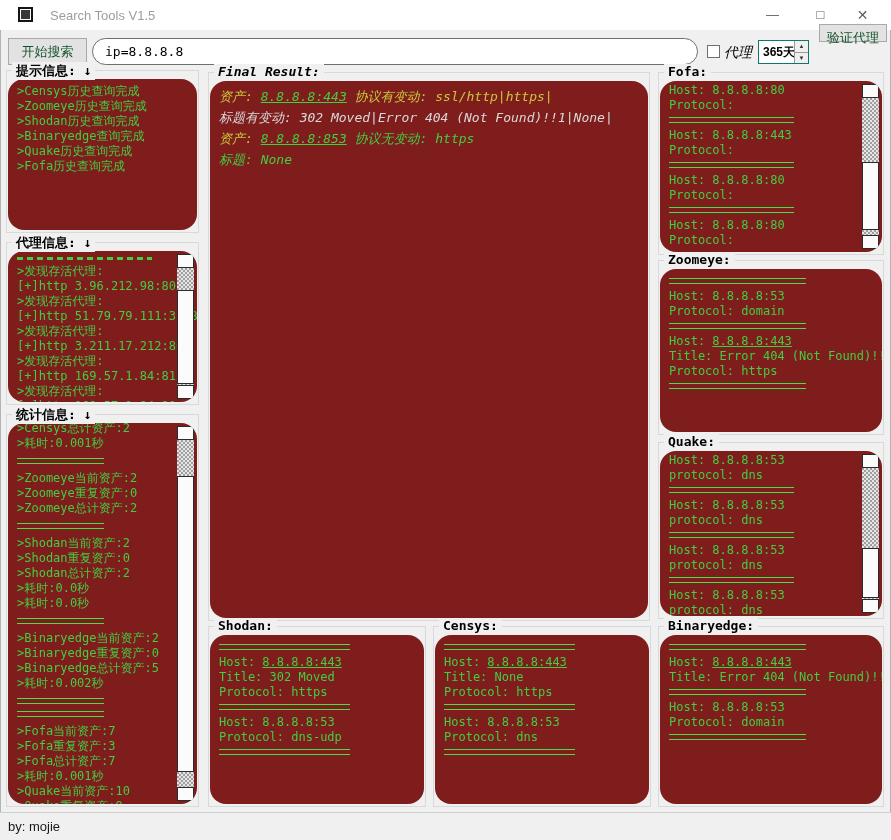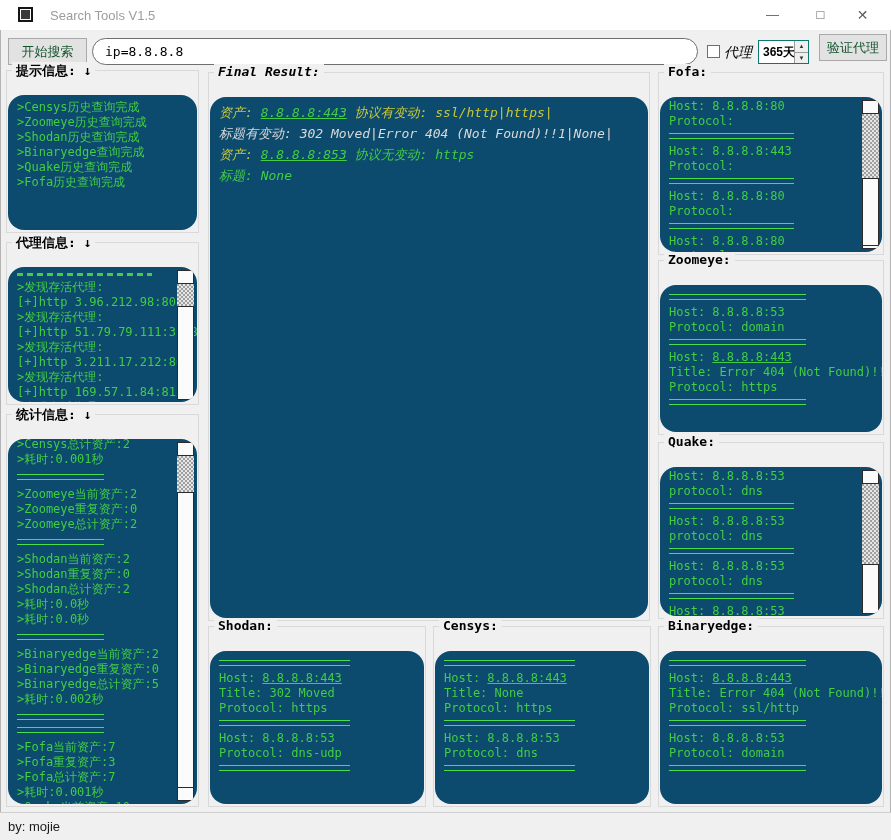--- a/index.html
+++ b/index.html
@@ -11,39 +11,39 @@
   
   .titlebar{position:absolute;top:0;left:0;right:0;height:30px;background:#ffffff;}
   .app-icon{position:absolute;left:18px;top:7px;width:15px;height:15px;background:#151515;}
   .app-icon::after{content:"";position:absolute;left:2px;top:2px;right:2px;bottom:2px;border:1px solid #fff;background:#3a3a3a;}
   .title-text{position:absolute;left:50px;top:8px;font-size:13px;color:#9d9d9d;}
   .win-btn{position:absolute;top:0;width:45px;height:30px;text-align:center;line-height:30px;color:#5f5f5f;font-size:13px;cursor:default;}
   #btn-min{right:96px}#btn-max{right:48px}#btn-close{right:6px;font-size:14px}
   
   .btn{position:absolute;background:#e2e2e2;border:1px solid #a9a9a9;font-size:13px;color:#14532d;text-align:center;box-sizing:border-box;}
   #start-btn{left:8px;top:38px;width:79px;height:27px;line-height:25px;}
-  #verify-btn{left:819px;top:34px;width:68px;height:27px;line-height:25px;text-align:center;}
+  #verify-btn{left:819px;top:24px;width:68px;height:18px;line-height:25px;text-align:center;}
   #query-input{position:absolute;left:92px;top:38px;width:606px;height:27px;border-radius:14px;
     border:1px solid #6f6f6f;font-family:"DejaVu Sans Mono",monospace;font-size:13px;
     padding:0 12px;box-sizing:border-box;background:#fff;color:#000;outline:none;}
   #proxy-cb{position:absolute;left:707px;top:45px;width:13px;height:13px;border:1px solid #6f6f6f;background:#fff;box-sizing:border-box;}
   #proxy-label{position:absolute;left:724px;top:44px;font-size:14px;color:#000;font-style:italic;}
   #spinbox{position:absolute;left:758px;top:40px;width:51px;height:24px;border:1px solid #0f766e;background:#fff;box-sizing:border-box;font-weight:bold;}
   #spin-value{position:absolute;left:4px;top:3px;font-size:12px;color:#000;font-family:"Liberation Sans",sans-serif;}
   .spin-arrows{position:absolute;right:0;top:0;bottom:0;width:13px;border-left:1px solid #9a9a9a;display:flex;flex-direction:column;}
   .spin-arrows div{flex:1;background:#efefef;font-size:6px;line-height:10px;text-align:center;color:#333;}
   .spin-arrows div:first-child{border-bottom:1px solid #9a9a9a;}
   
   .group{position:absolute;}
   .gb-frame{position:absolute;left:2px;right:2px;top:8px;bottom:1px;border:1px solid #d9d9d9;}
   .gb-label{position:absolute;top:0;left:8px;padding:0 4px;background:#f0f0f0;z-index:3;
     font-family:"DejaVu Sans Mono",monospace;font-weight:bold;font-size:13px;color:#000;white-space:nowrap;}
-  .terminal{position:absolute;left:4px;right:4px;top:17px;bottom:4px;background:#0c4a6e;border-radius:16px;
+  .terminal{position:absolute;left:4px;right:4px;top:17px;bottom:4px;background:#7f1d1d;border-radius:16px;
     padding:5px 9px;box-sizing:border-box;overflow:hidden;color:#42cd42;
-    font-family:"DejaVu Sans Mono",monospace;font-size:12px;z-index:2;margin-top:16px;}
+    font-family:"DejaVu Sans Mono",monospace;font-size:12px;z-index:2;}
   .terminal.has-sb{padding-right:27px;}
   
   .tline{line-height:15px;white-space:nowrap;}
   .tdiv{width:57%;height:4px;border-top:1px solid #4adf4a;border-bottom:1px solid #4adf4a;margin:7px 0;}
   .sline{line-height:15px;white-space:nowrap;}
   .sdiv{width:67%;height:4px;border-top:1px solid #4adf4a;border-bottom:1px solid #4adf4a;margin:4px 0 5px;}
   .hlink{text-decoration:underline;}
   .frline{line-height:21px;font-size:13px;white-space:nowrap;}
   .c-yellow{color:#c8c83c}.c-white{color:#d9d9d9}.c-green{color:#42cd42}
   .c-link{color:#42cd42;text-decoration:underline}
@@ -298,21 +298,20 @@
 </div>
 
 <div class="group" id="g-binaryedge">
   <div class="gb-frame"></div>
   <div class="gb-label">Binaryedge:</div>
   <div class="terminal">
     <div>
         <div class="sdiv"></div>
         <div class="sline"><span>Host: </span><span class="hlink">8.8.8.8:443</span></div>
         <div class="sline"><span>Title: </span><span>Error 404 (Not Found)!!1</span></div>
-        <div class="sline"><span>Protocol: </span><span>ssl/http</span></div>
         <div class="sdiv"></div>
         <div class="sline"><span>Host: </span><span>8.8.8.8:53</span></div>
         <div class="sline"><span>Protocol: </span><span>domain</span></div>
         <div class="sdiv"></div>
       </div>
   </div>
 </div>
 
 <div class="statusbar">
   <div class="status-text">by: mojie</div>

